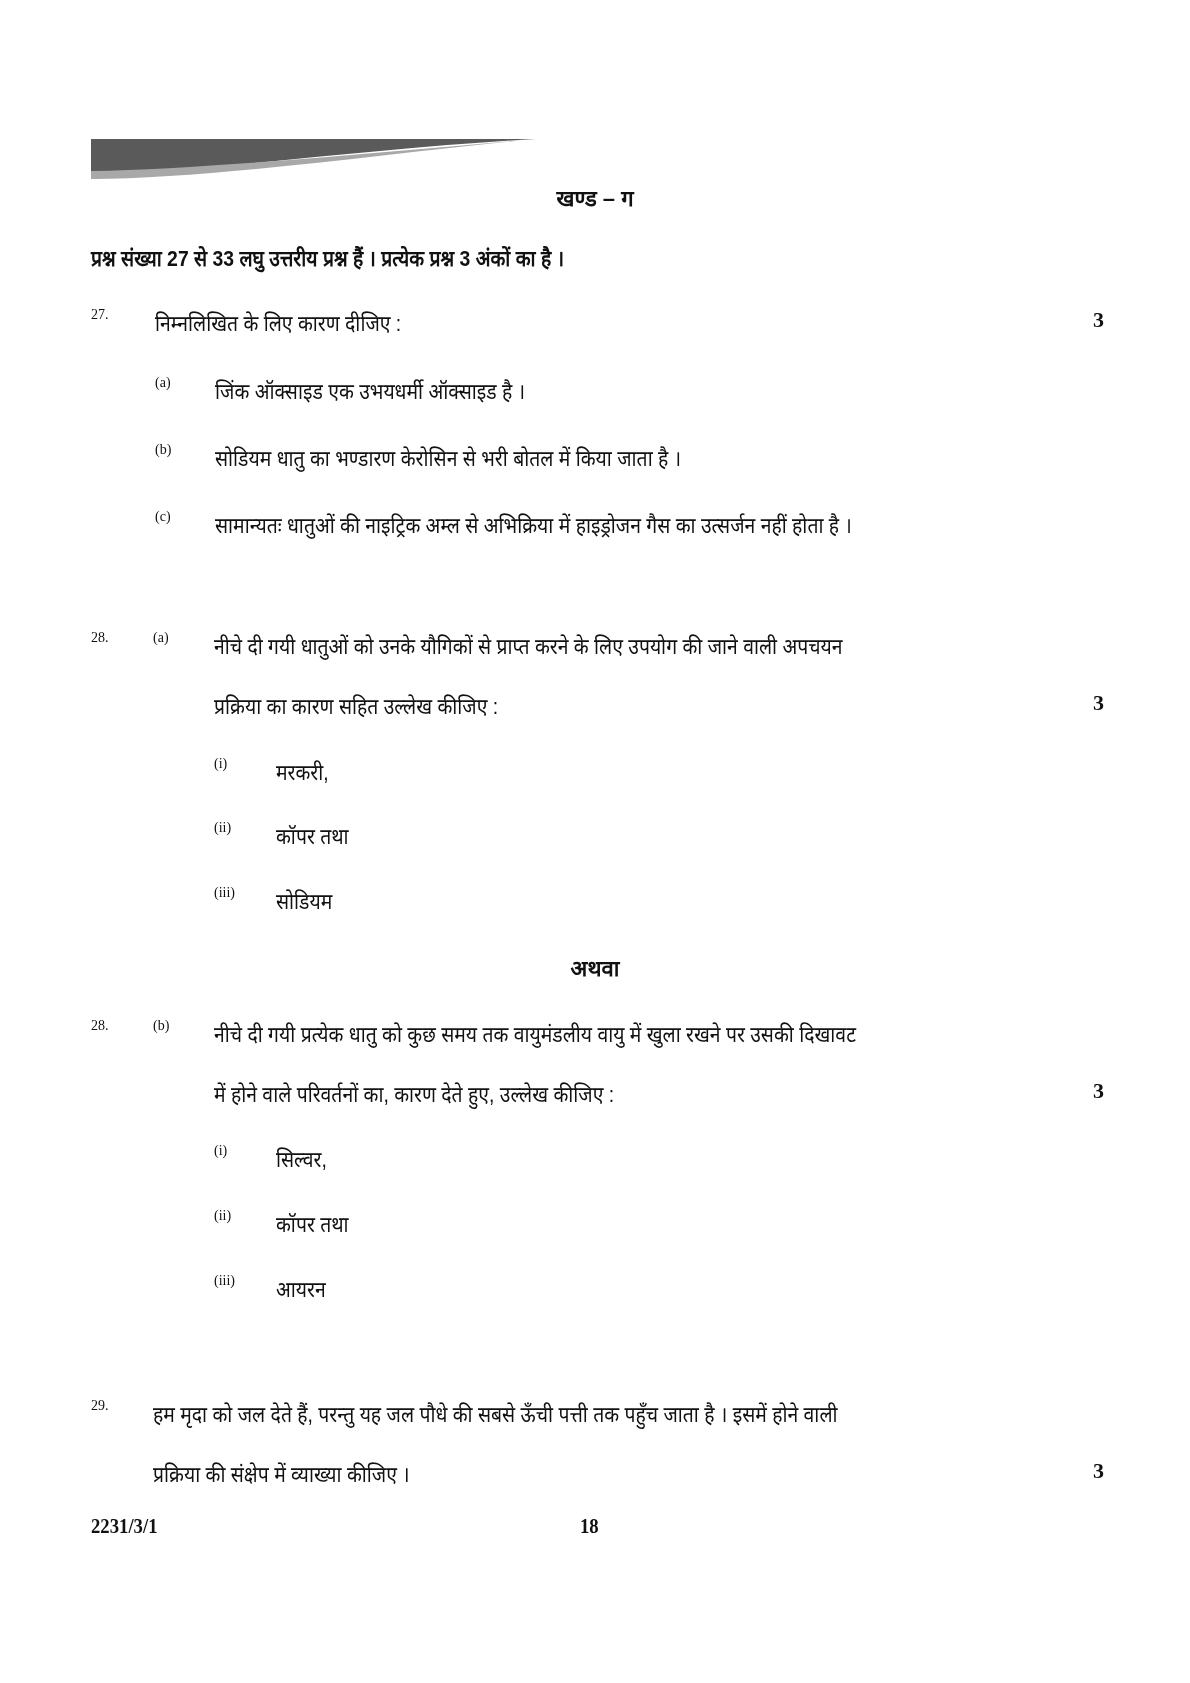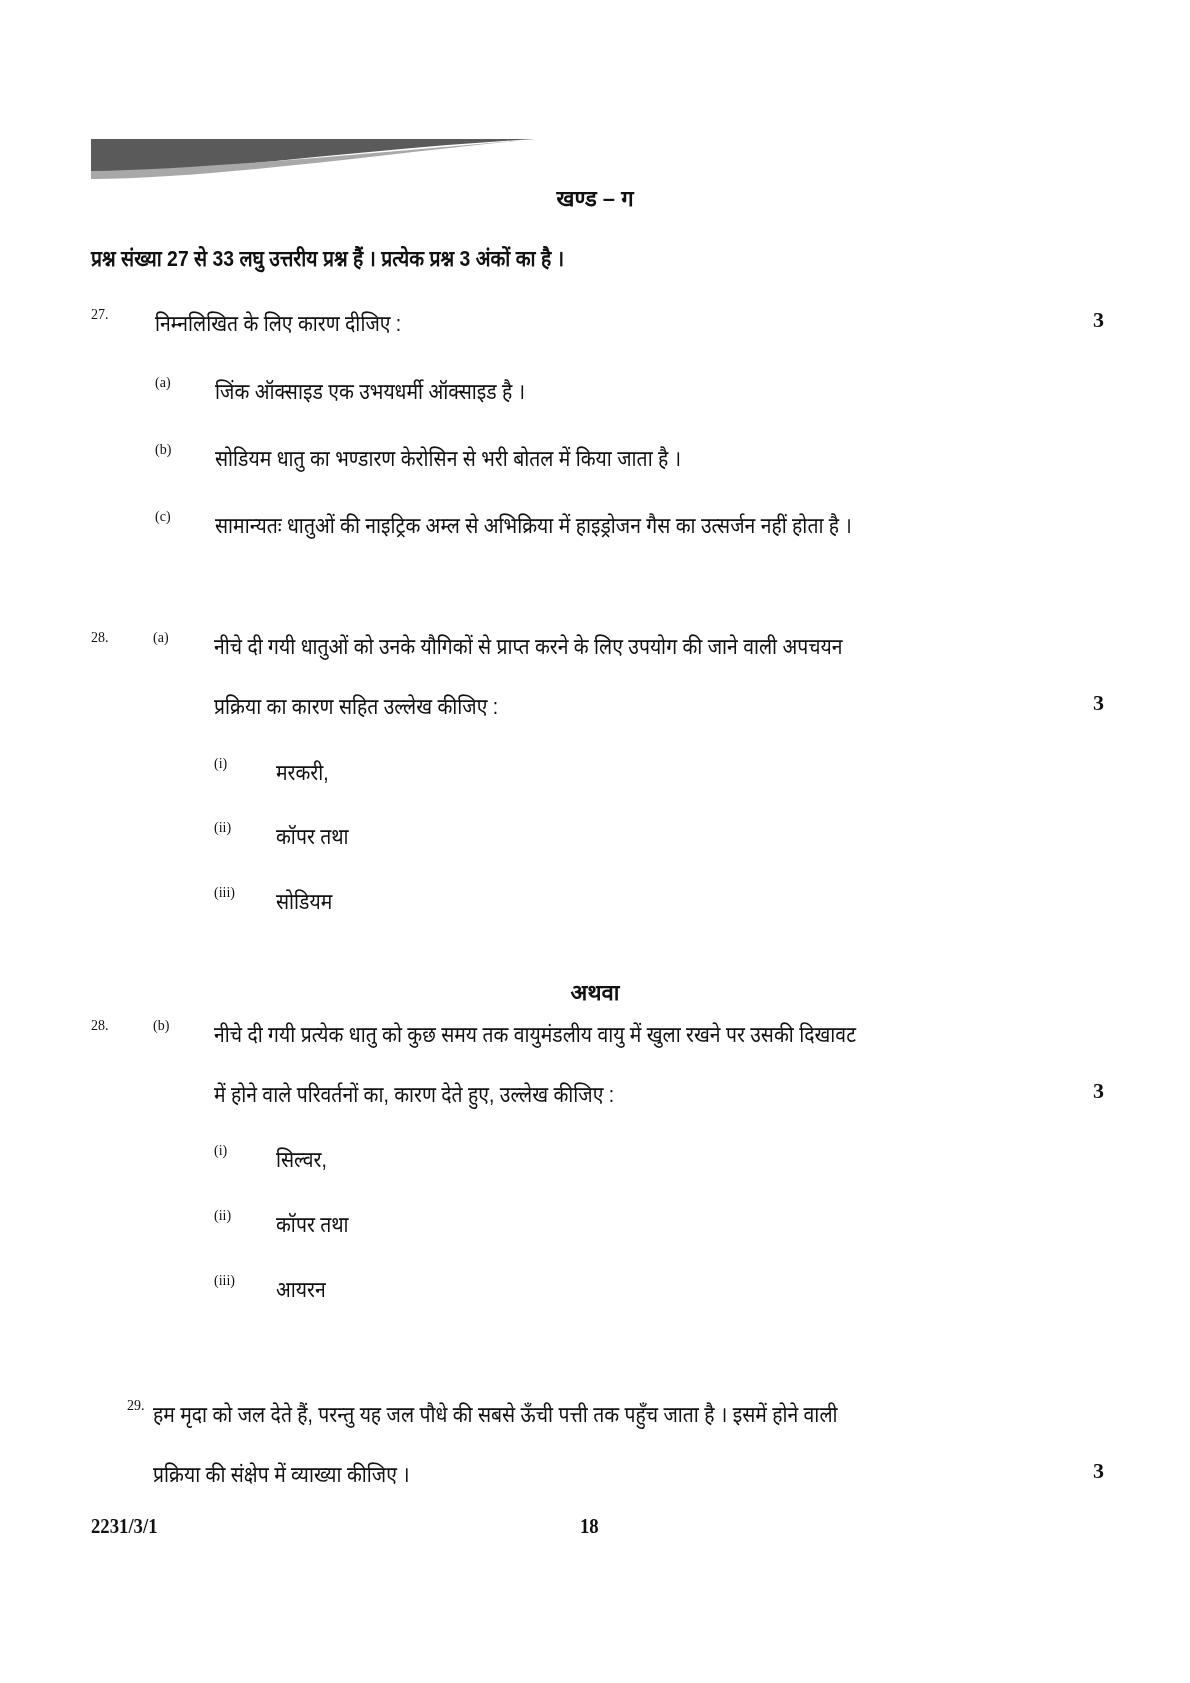--- a/index.html
+++ b/index.html
@@ -48,36 +48,36 @@
 <div class="abs deva" style="left:214px; top:690px;">प्रक्रिया का कारण सहित उल्लेख कीजिए :</div>
 <div class="abs mark" style="top:690px;">3</div>
 
 <div class="abs num" style="left:214px; top:756px;">(i)</div>
 <div class="abs deva" style="left:276px; top:756px;">मरकरी,</div>
 <div class="abs num" style="left:214px; top:820px;">(ii)</div>
 <div class="abs deva" style="left:276px; top:820px;">कॉपर तथा</div>
 <div class="abs num" style="left:214px; top:885px;">(iii)</div>
 <div class="abs deva" style="left:276px; top:885px;">सोडियम</div>
 
-<div class="abs center" style="top:976px;text-decoration:underline;">
+<div class="abs center" style="top:952px;text-decoration:underline;">
   <span class="inner deva deva-b" style="transform:none;">अथवा</span>
 </div>
 
 <div class="abs num" style="left:91px; top:1018px;">28.</div>
 <div class="abs num" style="left:153px; top:1018px;">(b)</div>
 <div class="abs deva" style="left:214px; top:1018px;">नीचे दी गयी प्रत्येक धातु को कुछ समय तक वायुमंडलीय वायु में खुला रखने पर उसकी दिखावट</div>
 <div class="abs deva" style="left:214px; top:1078px;">में होने वाले परिवर्तनों का, कारण देते हुए, उल्लेख कीजिए :</div>
 <div class="abs mark" style="top:1078px;">3</div>
 
 <div class="abs num" style="left:214px; top:1143px;">(i)</div>
 <div class="abs deva" style="left:276px; top:1143px;">सिल्वर,</div>
 <div class="abs num" style="left:214px; top:1208px;">(ii)</div>
 <div class="abs deva" style="left:276px; top:1208px;">कॉपर तथा</div>
 <div class="abs num" style="left:214px; top:1273px;">(iii)</div>
 <div class="abs deva" style="left:276px; top:1273px;">आयरन</div>
 
-<div class="abs num" style="left:91px; top:1398px;margin-left:36px;">29.</div>
+<div class="abs num" style="left:91px; top:1398px;">29.</div>
 <div class="abs deva" style="left:153px; top:1398px;">हम मृदा को जल देते हैं, परन्तु यह जल पौधे की सबसे ऊँची पत्ती तक पहुँच जाता है । इसमें होने वाली</div>
 <div class="abs deva" style="left:153px; top:1458px;">प्रक्रिया की संक्षेप में व्याख्या कीजिए ।</div>
 <div class="abs mark" style="top:1458px;">3</div>
 
 <div class="abs foot" style="left:91px; top:1513px;">2231/3/1</div>
 <div class="abs foot" style="left:580px; top:1513px;">18</div>
 
 </body></html>

